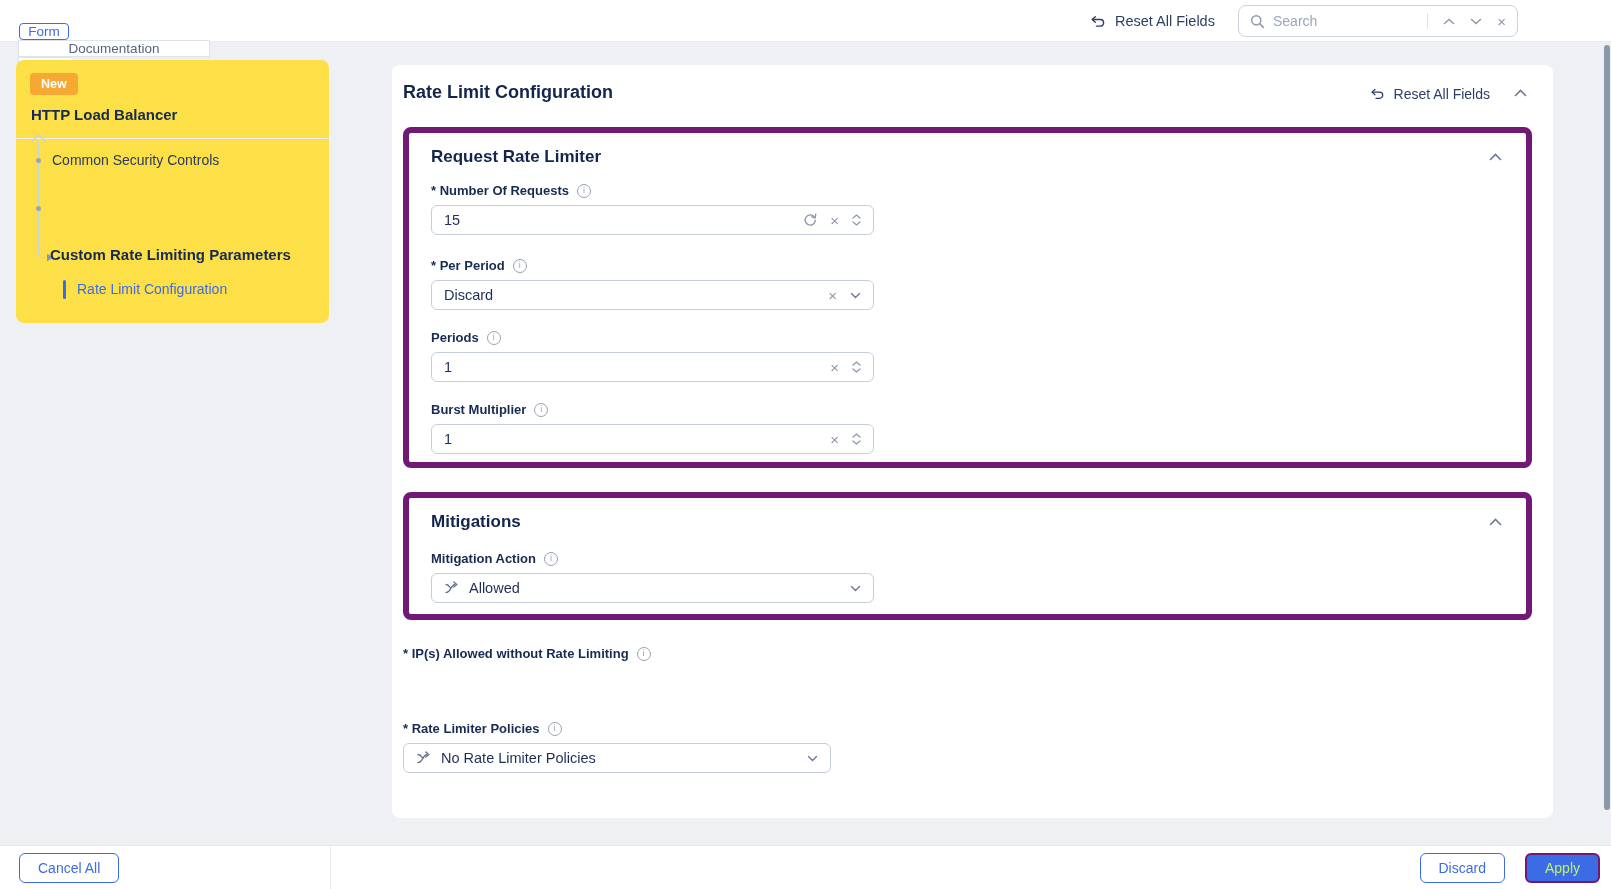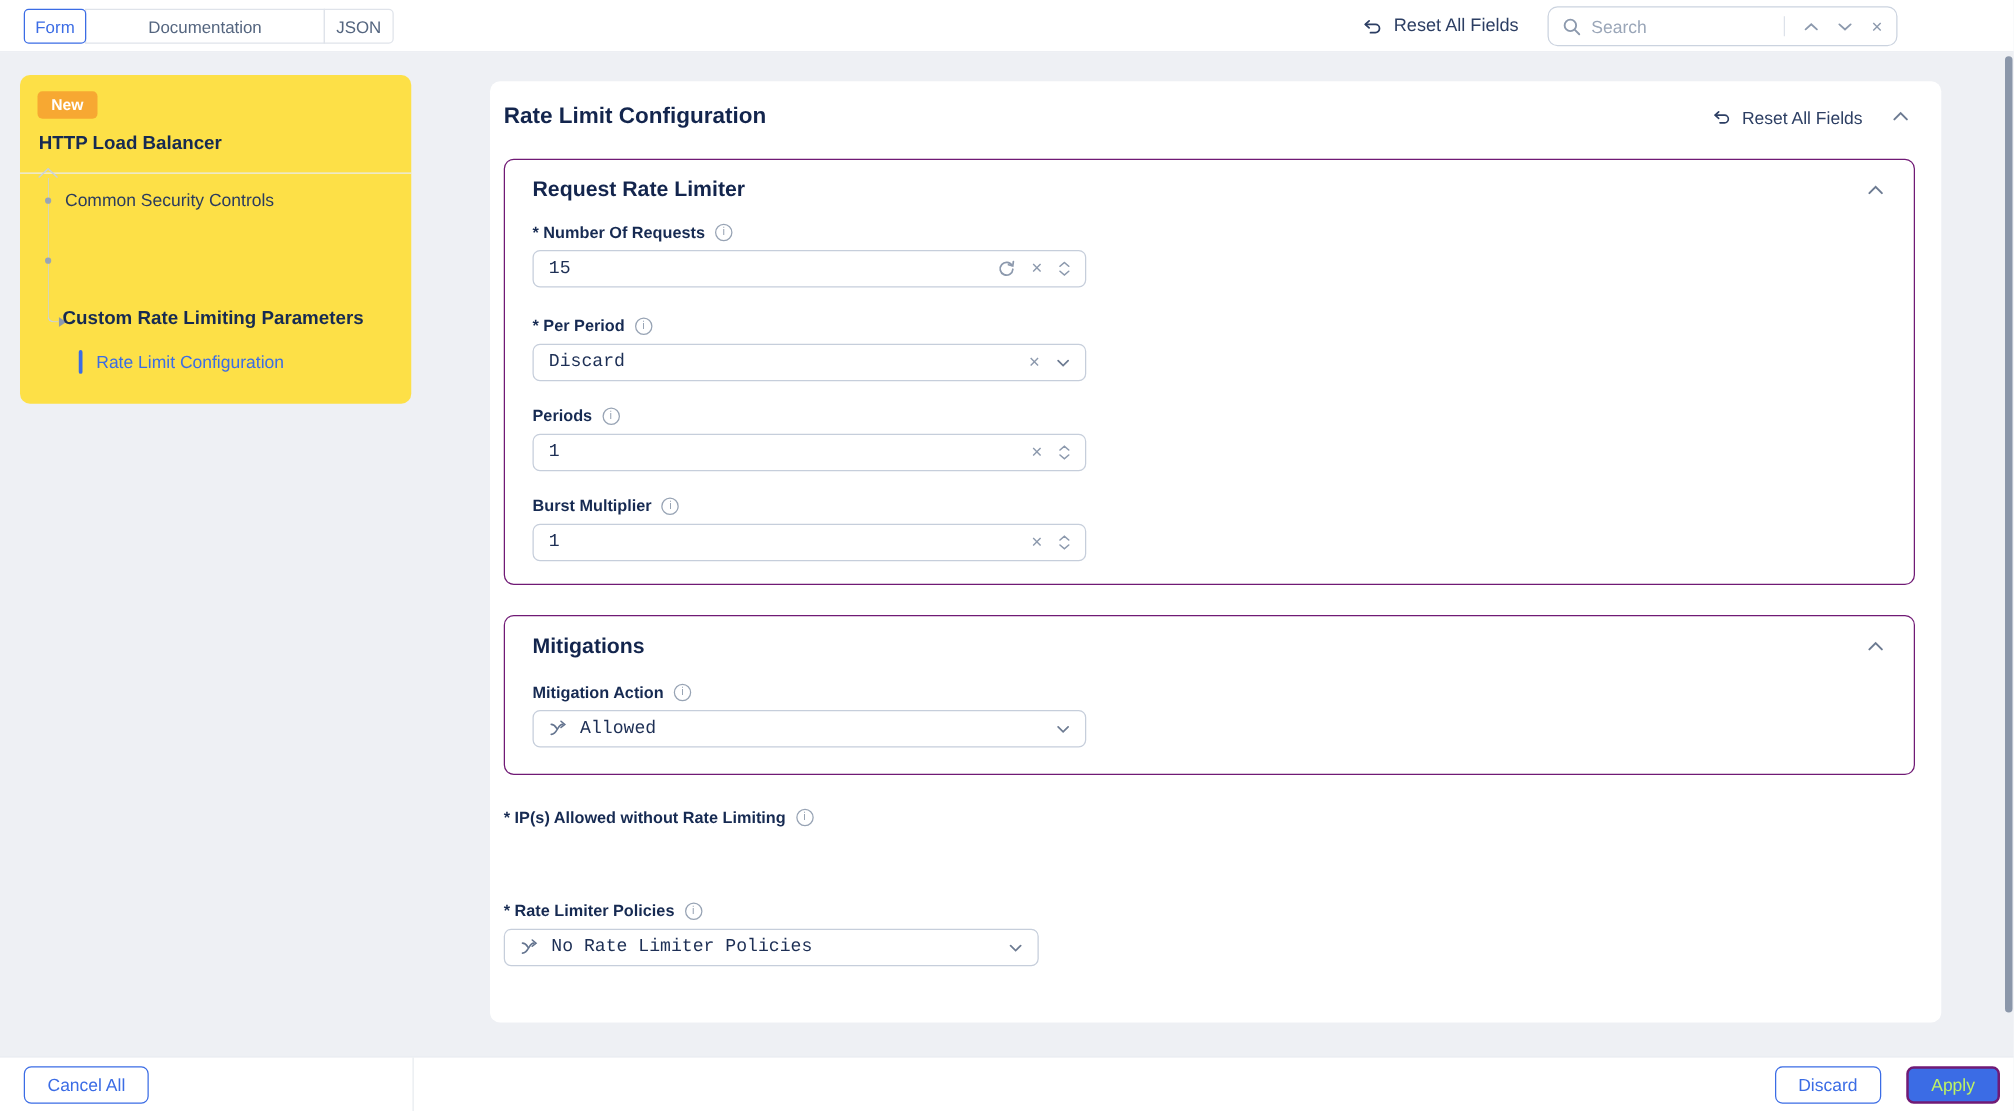--- a/index.html
+++ b/index.html
@@ -8,21 +8,21 @@
     position: relative;
     background:#eef0f4;
     font-family:"Liberation Sans", sans-serif;
     color:#162a52;
     overflow:hidden;
   }
   svg { display:block; }
 
   
   .topbar { position:absolute; left:0; top:0; width:1611px; height:42px; background:#fff; border-bottom:1px solid #e7eaf0; }
-  .tabs { position:absolute; left:19px; top:7px; height:28px; display:flex; }
+  .tabs { position:absolute; left:19px; top:23px; height:28px; display:flex;flex-direction:column; }
   .tab { display:flex; align-items:center; justify-content:center; border:1px solid #dfe3ea; background:#fff; color:#54657f; font-size:13.5px; cursor:pointer; }
   .tab-form { width:50px; border:1px solid #3b6ce5; color:#3b6ce5; border-radius:4px; z-index:2; }
   .tab-doc { width:192px; margin-left:-1px; }
   .tab-json { width:56px; margin-left:-1px; border-radius:0 4px 4px 0; }
   .tb-reset { position:absolute; left:1089px; top:0; height:42px; display:flex; align-items:center; gap:9px; color:#2c3e63; font-size:14.5px; cursor:pointer; }
   .searchbox { position:absolute; left:1238px; top:5px; width:280px; height:32px; border:1px solid #cbd3df; border-radius:8px; background:#fff; display:flex; align-items:center; padding:0 11px; }
   .searchbox input { border:none; outline:none; flex:1; min-width:0; font-size:14px; color:#1d2f55; font-family:"Liberation Sans",sans-serif; background:transparent; margin-left:8px; }
   .searchbox input::placeholder { color:#9aa6b8; }
   .search-ctrls { display:flex; align-items:center; gap:15px; color:#6d7b92; }
   .vdiv { width:1px; height:16px; background:#dde2ea; }
@@ -44,34 +44,34 @@
   .active-bar { position:absolute; left:47px; top:220px; width:3px; height:19px; background:#3b6ce5; border-radius:2px; }
   .ti-4 { top:221px; left:61px; color:#3b6ce5; }
 
   
   .panel { position:absolute; left:392px; top:65px; width:1161px; height:753px; background:#fff; border-radius:8px; }
   .panel-title { position:absolute; left:11px; top:17px; font-size:18px; font-weight:bold; color:#13254d; }
   .panel-reset { position:absolute; right:63px; top:21px; display:flex; align-items:center; gap:9px; color:#2c3e63; font-size:14px; cursor:pointer; }
   .collapse { position:absolute; color:#6d7b92; cursor:pointer; }
   .panel-collapse { right:26px; top:24px; }
 
-  .card { position:absolute; left:11px; width:1129px; border:1px solid #701a75; border-radius:8px; background:#fff; }
+  .card { position:absolute; left:11px; width:1129px; border:6px solid #701a75; border-radius:8px; background:#fff; }
   .card-1 { top:62px; height:341px; }
   .card-2 { top:427px; height:128px; }
   .card-title { position:absolute; left:22px; top:14px; font-size:17px; font-weight:bold; color:#13254d; }
   .card-collapse { right:24px; top:20px; }
 
   .label-row { display:flex; align-items:center; }
   .flabel { font-size:13px; font-weight:bold; color:#162a52; }
   .info { display:inline-flex; align-items:center; justify-content:center; width:14px; height:14px; border:1px solid #97a3b4; border-radius:50%; margin-left:8px; cursor:pointer; }
   .info i { font-style:normal; font-size:9px; color:#97a3b4; line-height:1; }
 
   .field { position:absolute; left:22px; width:443px; }
   .field-wide-left { left:11px; width:428px; }
-  .inputbox { margin-top:7px; height:30px; border:1px solid #c6cedb; border-radius:6px; background:#fff; display:flex; align-items:center; padding:0 12px; cursor:text;font-family:Liberation Mono, monospace; }
+  .inputbox { margin-top:7px; height:30px; border:1px solid #c6cedb; border-radius:6px; background:#fff; display:flex; align-items:center; padding:0 12px; cursor:text; }
   .selectbox { cursor:pointer; }
   .ival { flex:1; font-size:14.5px; color:#1d2f55; }
   .iicons { display:flex; align-items:center; gap:13px; color:#8c99ad; }
   .icbtn { display:flex; align-items:center; cursor:pointer; color:#8c99ad; }
   .spinner { display:flex; flex-direction:column; gap:2px; cursor:pointer; }
   .leadicon { margin-right:9px; color:#64748f; display:flex; align-items:center; }
 
   
   .footer { position:absolute; left:0; top:845px; width:1611px; height:44px; background:#fff; border-top:1px solid #e5e8ee; }
   .footer-div { position:absolute; left:330px; top:0; width:1px; height:44px; background:#e8ebf0; }

